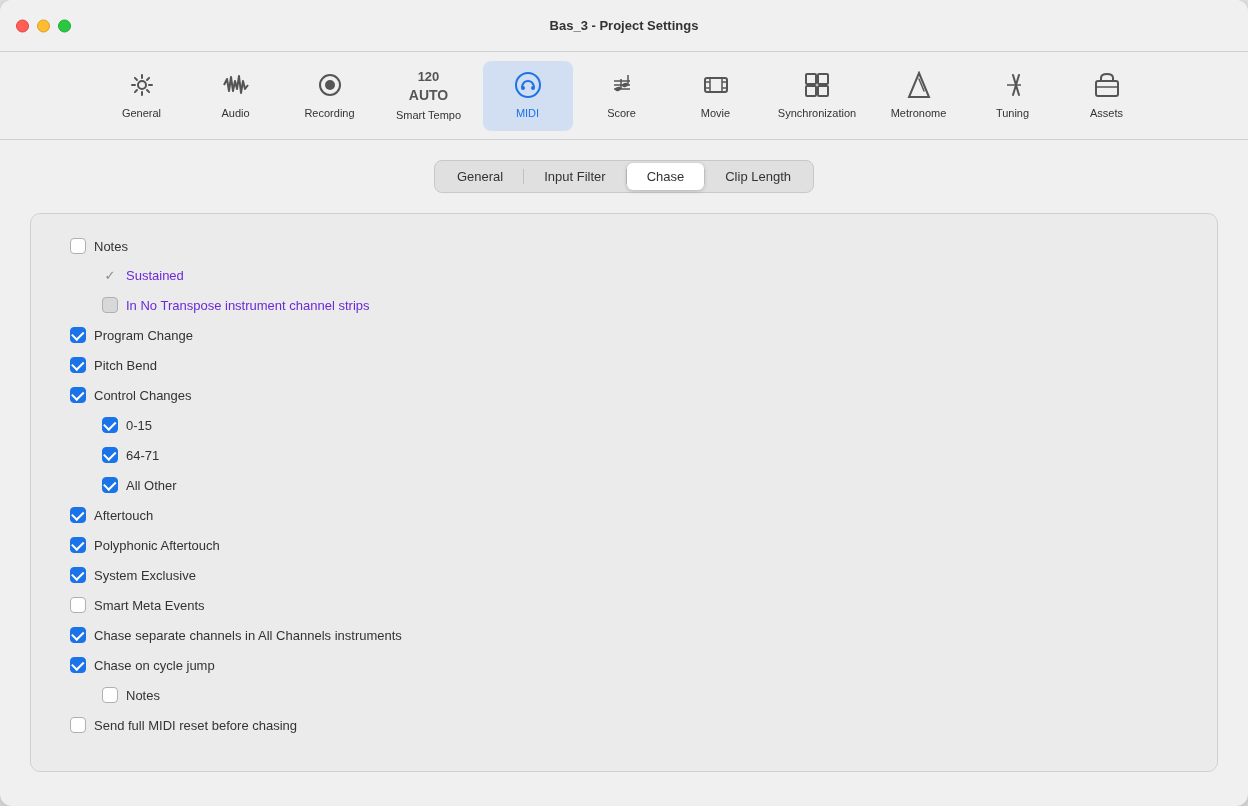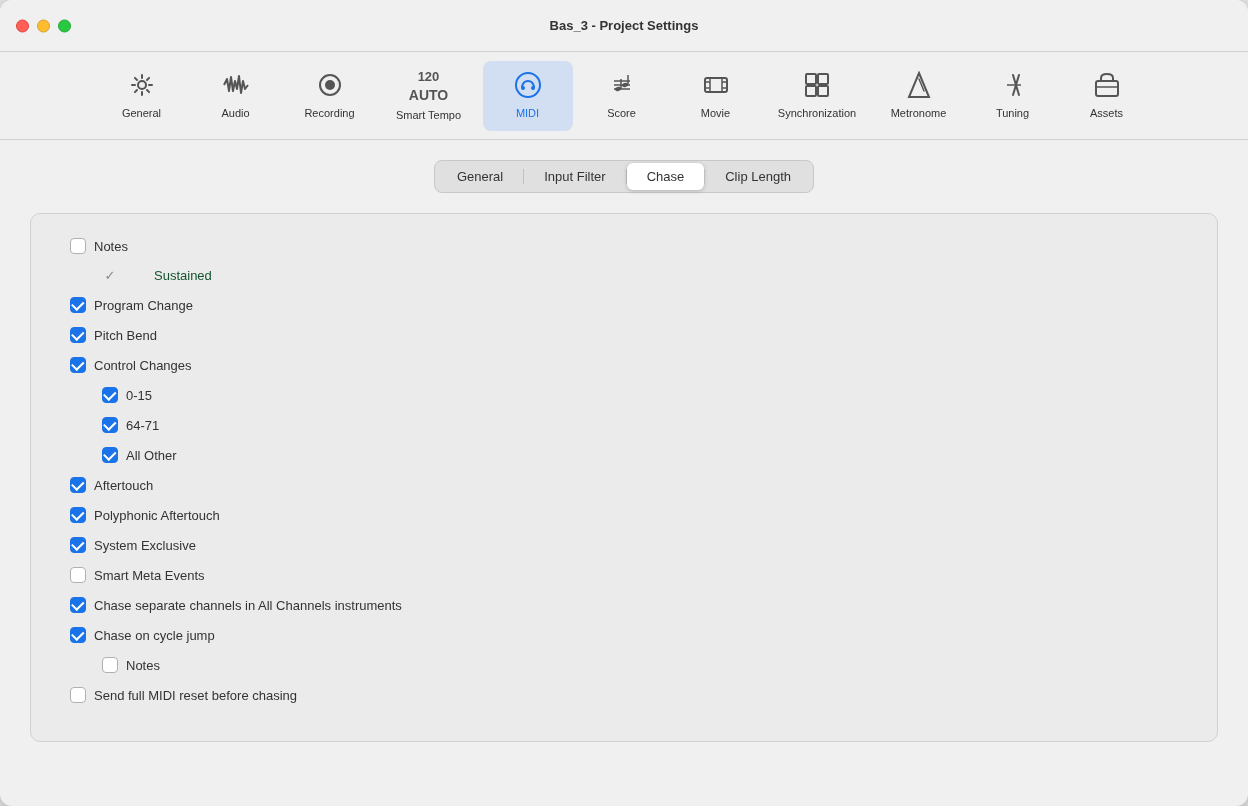--- a/index.html
+++ b/index.html
@@ -177,22 +177,21 @@
     }
     .checkbox.grayed {
       background: #d8d8d8;
       border-color: #b0b0b0;
     }
     .checkbox-label {
       font-size: 13px;
       color: #333;
     }
     .checkbox-label.disabled {
-      color: #14532d;
-      margin-left: 28px;
+      color: #6d28d9;
     }
   </style>
 </head>
 <body>
 
 <div class="window">
 
   <div class="titlebar">
     <div class="traffic-lights">
       <div class="traffic-light tl-close"></div>
@@ -344,20 +343,24 @@
       <div class="setting-row">
         <div class="checkbox"></div>
         <span class="checkbox-label">Notes</span>
       </div>
 
       <div class="setting-row indented-1">
         <span style="font-size:13px; color:#888; width:16px; text-align:center;">✓</span>
         <span class="checkbox-label disabled">Sustained</span>
       </div>
 
+      <div class="setting-row indented-1">
+        <div class="checkbox grayed"></div>
+        <span class="checkbox-label disabled">In No Transpose instrument channel strips</span>
+      </div>
 
       <div class="setting-row">
         <div class="checkbox checked"></div>
         <span class="checkbox-label">Program Change</span>
       </div>
 
       <div class="setting-row">
         <div class="checkbox checked"></div>
         <span class="checkbox-label">Pitch Bend</span>
       </div>

